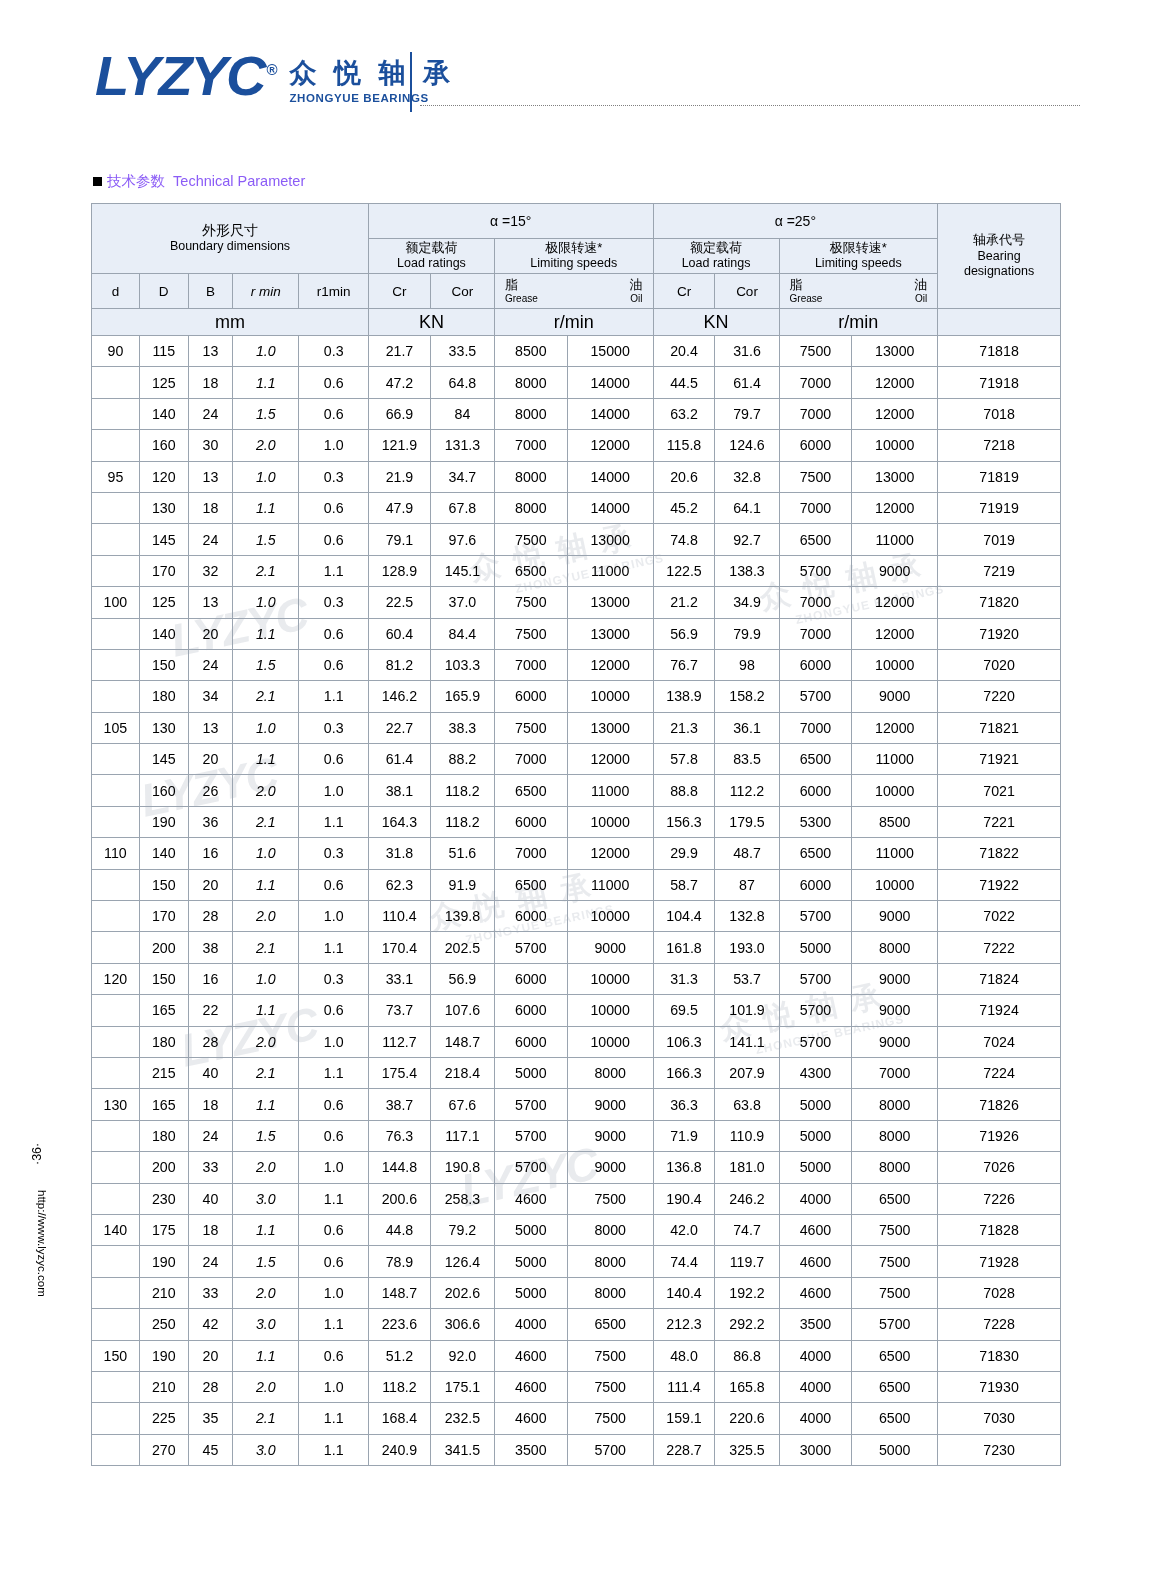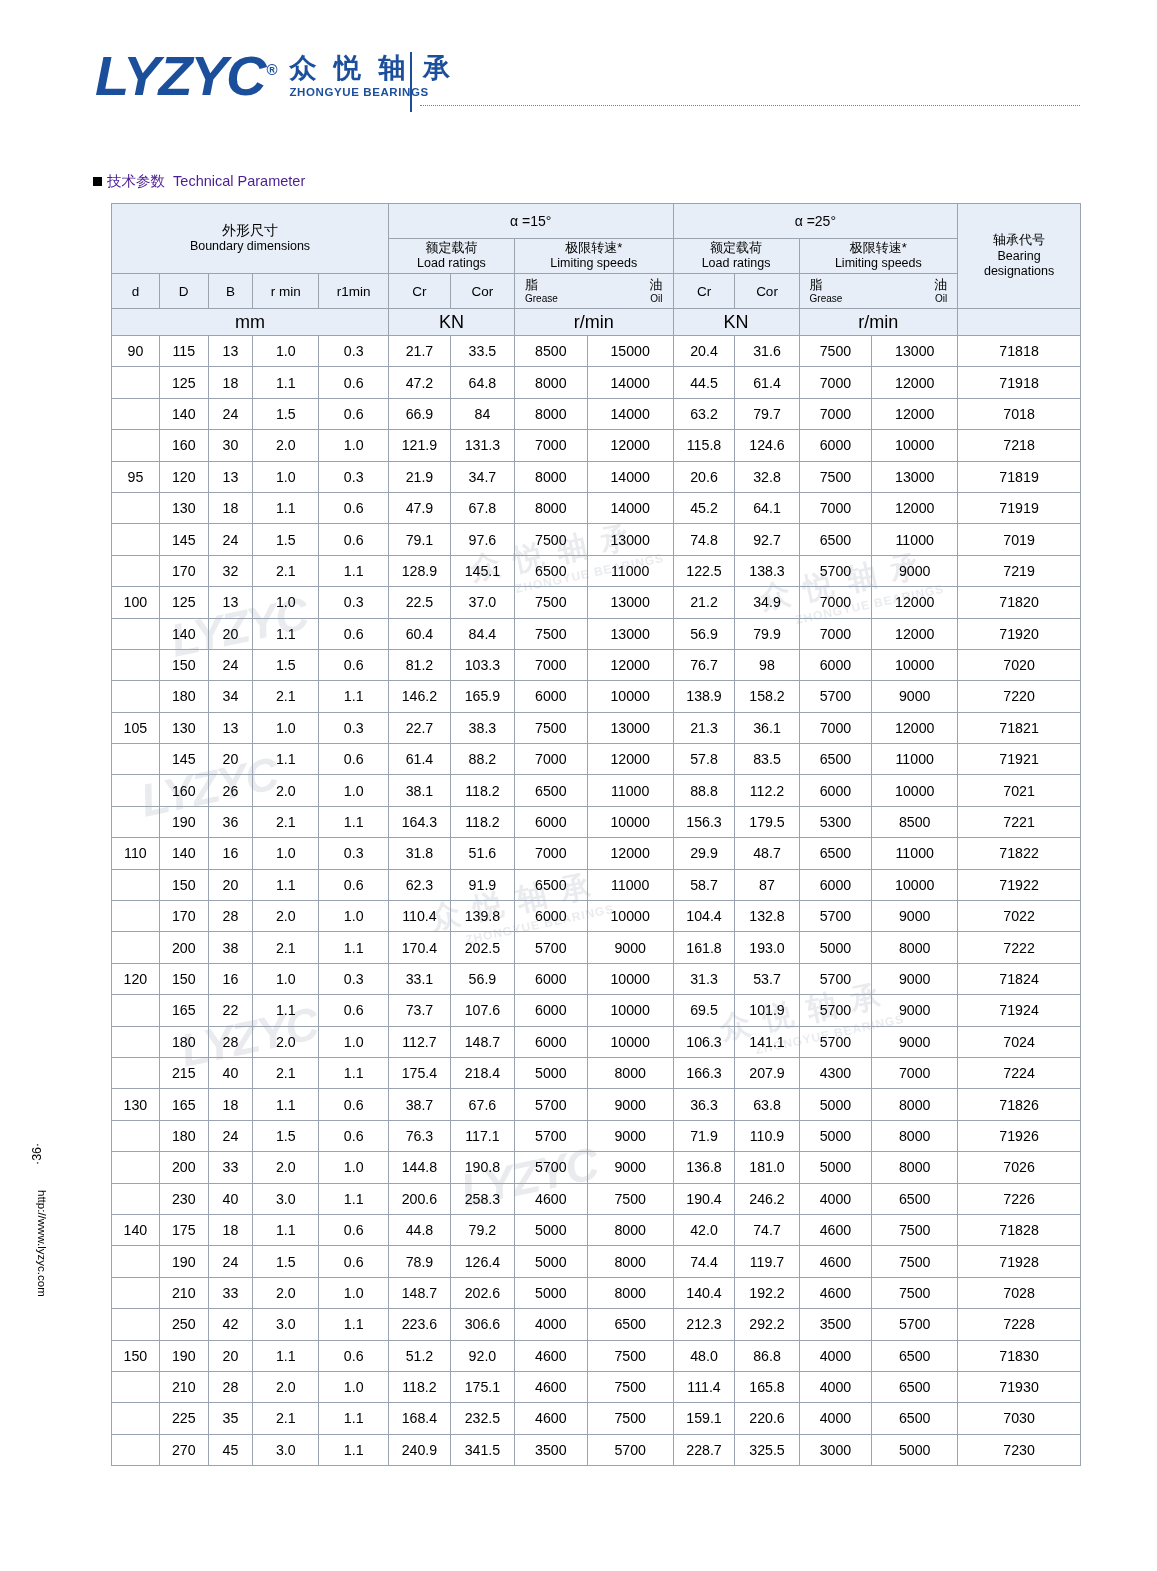--- a/index.html
+++ b/index.html
@@ -10,21 +10,21 @@
     color:#000;
     position:relative;
     overflow:hidden;
   }
   
   .header{
     position:absolute;left:0;top:0;width:1157px;height:150px;
   }
   .logo-block{
     position:absolute;left:95px;top:48px;
-    display:flex;align-items:center;
+    display:flex;align-items:flex-end;
   }
   .logo-mark{
     font-family:"Liberation Sans", sans-serif;
     font-size:56px;font-weight:bold;font-style:italic;
     color:#1b4f9c;letter-spacing:-2px;
     line-height:1;
   }
   .logo-reg{
     font-size:15px;vertical-align:super;color:#1b4f9c;
     font-style:normal;font-weight:bold;
@@ -44,28 +44,28 @@
   .logo-divider{
     position:absolute;left:410px;top:52px;width:2px;height:60px;background:#1b4f9c;
   }
   .header-dots{
     position:absolute;left:420px;top:104px;width:660px;height:1px;
     border-bottom:1px dotted #7f7f7f;
   }
   
   .section-title{
     position:absolute;left:93px;top:172px;
-    font-size:14.5px;color:#4c1d95;
+    font-size:14.5px;color:#8b5cf6;
   }
   .section-title .sq{
     display:inline-block;width:9px;height:9px;background:#000;margin-right:5px;
   }
   
   .table-wrap{
-    position:absolute;left:111px;top:203px;width:888px;
+    position:absolute;left:91px;top:203px;width:888px;
   }
   table.param{
     border-collapse:collapse;width:970px;
     font-size:13.5px;
   }
   table.param td, table.param th{
     border:1px solid #9aa4b0;
     padding:0;
     text-align:center;
     vertical-align:middle;
@@ -77,21 +77,21 @@
   .h-cn{font-size:13px;}
   .h-en{font-size:12.5px;}
   .two-line{line-height:1.25;padding:3px 0;}
   .angle{font-size:14px;}
   .unit-row td{height:26px;font-size:18px;}
   tbody td{height:30.4px;font-size:14.2px;}
   tbody tr td{background:transparent;}
   .col-d{width:43px;}
   .col-D{width:44px;}
   .col-B{width:40px;}
-  .col-r{width:60px;}
+  .col-r{width:60px;font-style:italic;}
   .col-r1{width:63px;}
   .col-cr{width:56px;}
   .col-cor{width:58px;}
   .col-grease{width:66px;}
   .col-oil{width:78px;}
   .col-desig{width:112px;}
   .grease-oil{
     display:flex;justify-content:space-between;padding:0 10px;
     line-height:1.25;
   }

